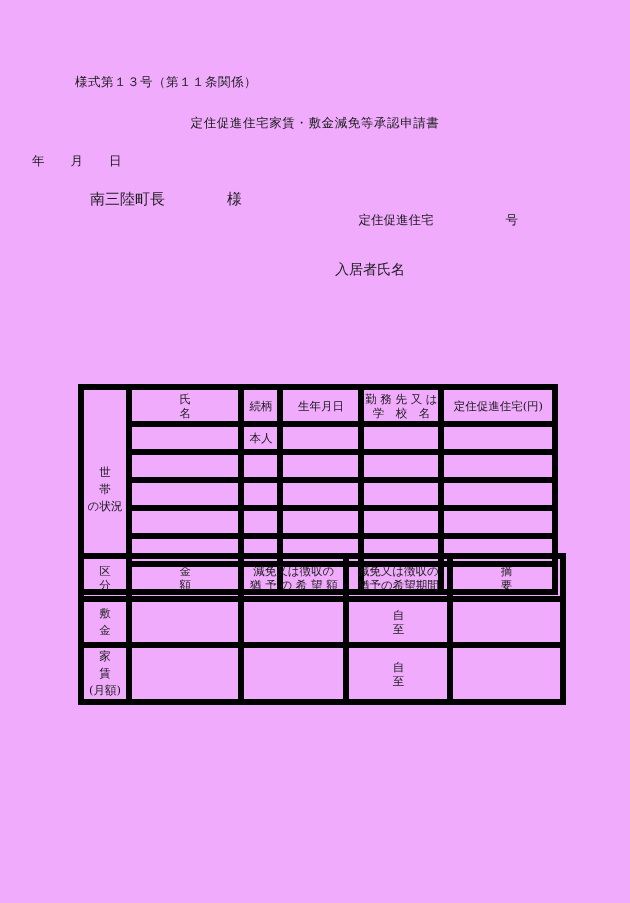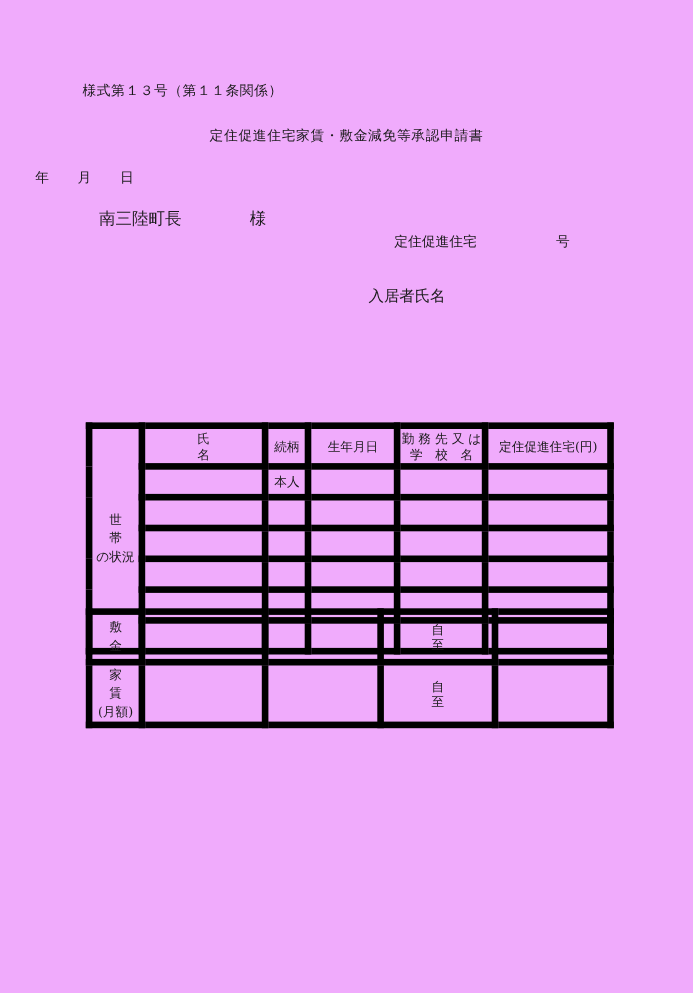--- a/index.html
+++ b/index.html
@@ -238,20 +238,37 @@
   <table class="form-table lower">
     <colgroup>
       <col style="width:48px">
       <col style="width:112px">
       <col style="width:105px">
       <col style="width:104px">
       <col style="width:105px">
     </colgroup>
     <tbody>
 
+      <tr>
+        <td style="height:37px"><span class="spaced">区　分</span></td>
+        <td><span class="spaced-wide">金　　　額</span></td>
+        <td>
+          <div class="hdr-2line">
+            <div>減免又は徴収の</div>
+            <div>猶 予 の 希 望 額</div>
+          </div>
+        </td>
+        <td>
+          <div class="hdr-2line">
+            <div>減免又は徴収の</div>
+            <div>猶予の希望期間</div>
+          </div>
+        </td>
+        <td><span class="spaced-wide">摘　　　要</span></td>
+      </tr>
 
       <tr>
         <td style="height:40px">
           <div class="rowlabel">
             <div><span class="spaced">敷　金</span></div>
           </div>
         </td>
         <td></td>
         <td></td>
         <td class="cell-left">

